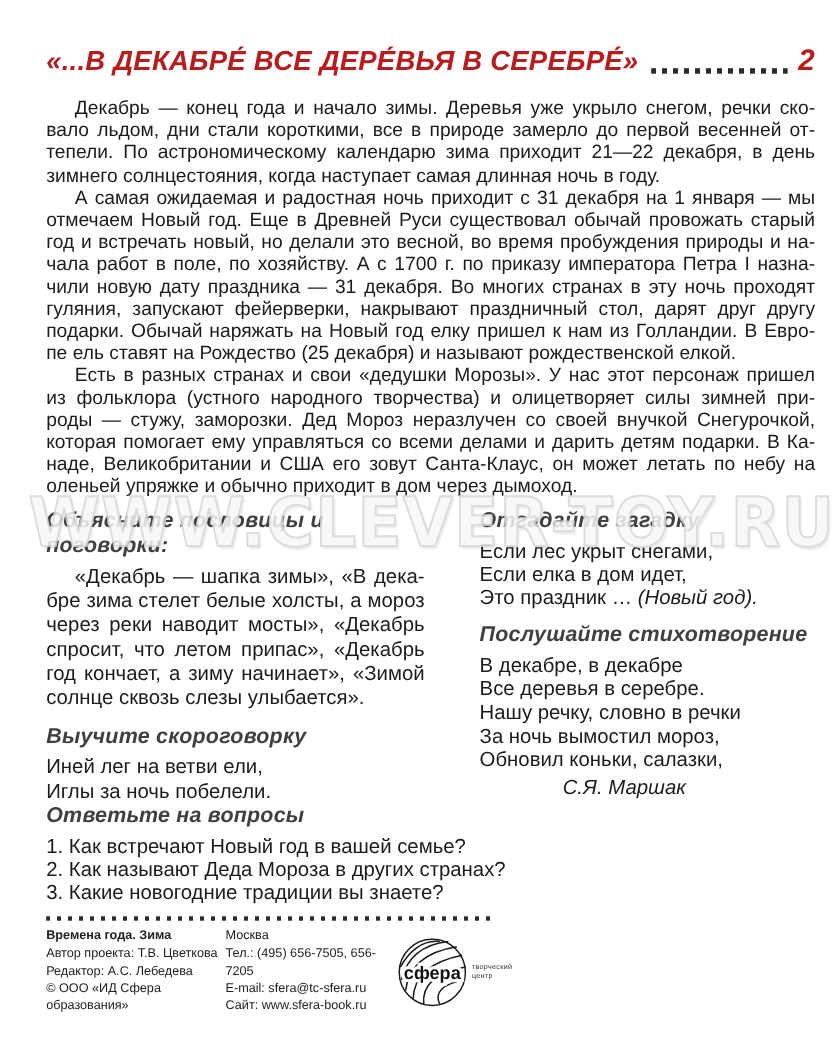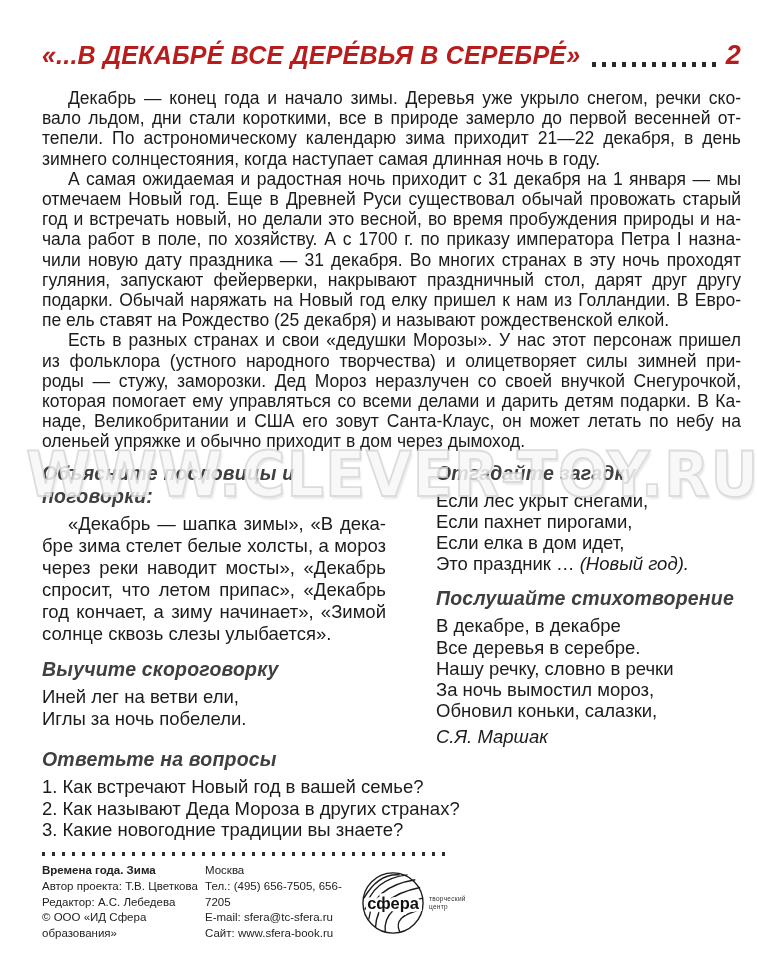--- a/index.html
+++ b/index.html
@@ -35,21 +35,21 @@
   .col-left { width:344px; margin-right:50px; flex:0 0 auto; }
   .col-right { flex:1 1 auto; }
 
   h3.sec {
     font-style:italic; font-weight:bold; font-size:19.5px;
     margin:0 0 5px 0; letter-spacing:.2px; color:#404040;
   }
   h3.sec.mt { margin-top:13px; }
   .sec-text { font-size:18.5px; line-height:22px; }
   .col-right .sec-text { line-height:21.2px; }
-  .poem-author { font-style:italic; font-size:18.5px; text-align:left; padding-right:42px; margin-top:5px; }
+  .poem-author { font-style:italic; font-size:18.5px; text-align:center; padding-right:42px; margin-top:5px; }
   .it { font-style:italic; }
 
   .questions { margin:0 16px 0 42px; }
   .questions .sec-text { line-height:21.2px; }
 
   footer { margin:12px 16px 0 42px; }
   .dots-sep {
     width:408px; height:4px; margin-bottom:7px;
     background-image:repeating-linear-gradient(90deg,#2b2b2b 0 3px,transparent 3px 10px);
   }
@@ -119,21 +119,20 @@
             <div>Иней лег на ветви ели,</div>
             <div>Иглы за ночь побелели.</div>
           </div>
       </div>
     </div>
     <div class="col-right">
       <div>
         <h3 class="sec">Отгадайте загадку</h3>
         <div class="sec-text">
             <div>Если лес укрыт снегами,</div>
-            <div>Если пахнет пирогами,</div>
             <div>Если елка в дом идет,</div>
           </div>
         <div class="sec-text"><span>Это праздник … </span><span class="it">(Новый год).</span></div>
       </div>
       <div>
         <h3 class="sec mt">Послушайте стихотворение</h3>
         <div class="sec-text">
             <div>В декабре, в декабре</div>
             <div>Все деревья в серебре.</div>
             <div>Нашу речку, словно в речки</div>

